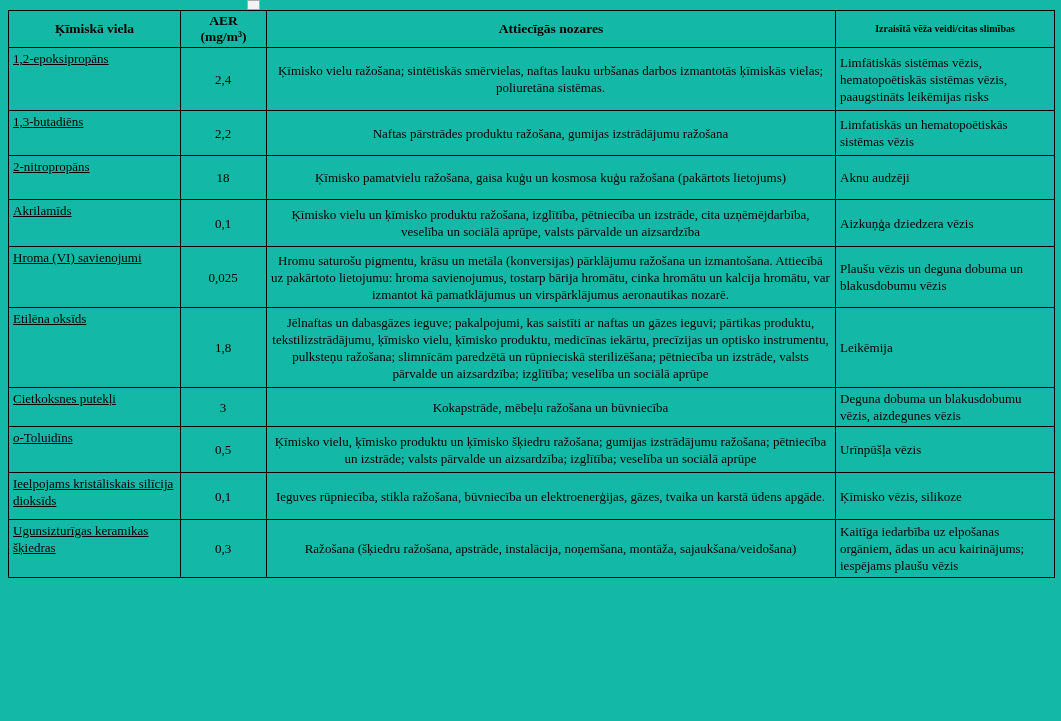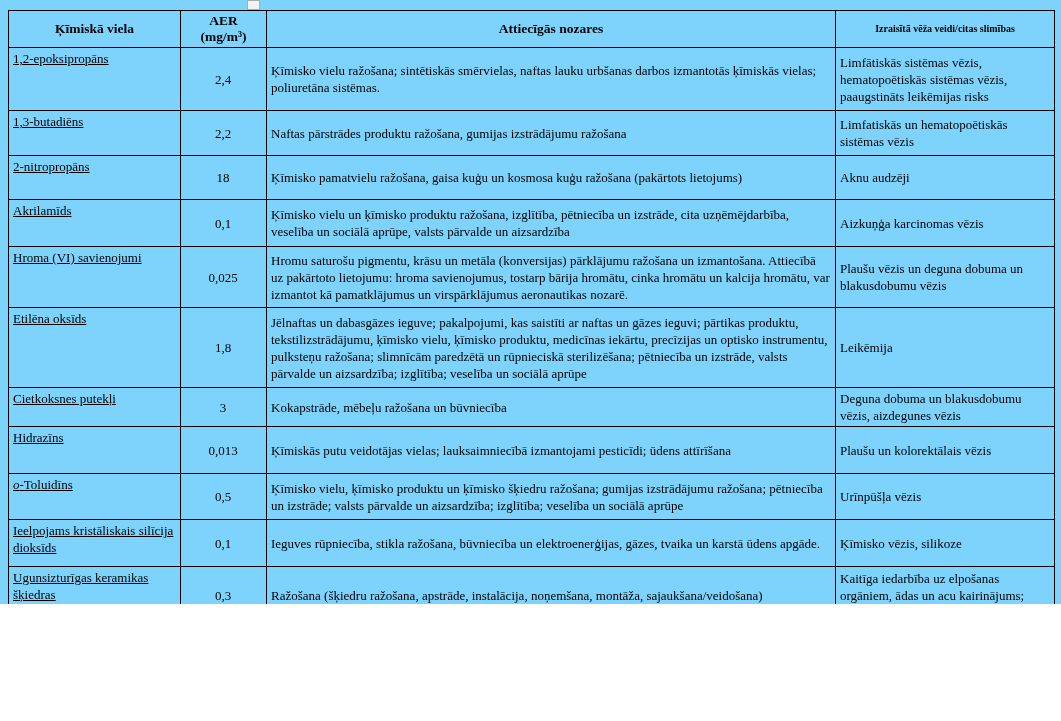--- a/index.html
+++ b/index.html
@@ -3,22 +3,22 @@
 <meta charset="utf-8">
 <style>
   html, body {
     margin: 0;
     padding: 0;
     background: #ffffff;
   }
   .sheet {
     position: relative;
     width: 1061px;
-    height: 604px;
-    background: #7dd3fc;
+    height: 721px;
+    background: #14b8a6;
     font-family: "Liberation Serif", serif;
     color: #000000;
     overflow: hidden;
   }
   .anchor-box {
     position: absolute;
     left: 247px;
     top: 0px;
     width: 11px;
     height: 8px;
@@ -60,20 +60,21 @@
     vertical-align: top;
     padding-top: 4px;
     text-decoration: underline;
   }
   td.c-aer {
     text-align: center;
     vertical-align: middle;
   }
   td.c-ind {
     vertical-align: middle;
+    text-align: center;
   }
   td.c-can {
     vertical-align: middle;
   }
 </style>
 </head>
 <body>
 
 <div class="sheet">
 
@@ -113,45 +114,39 @@
       <tr style="height:44px">
         <td class="c-chem">2-nitropropāns</td>
         <td class="c-aer">18</td>
         <td class="c-ind">Ķīmisko pamatvielu ražošana, gaisa kuģu un kosmosa kuģu ražošana (pakārtots lietojums)</td>
         <td class="c-can">Aknu audzēji</td>
       </tr>
       <tr style="height:47px">
         <td class="c-chem">Akrilamīds</td>
         <td class="c-aer">0,1</td>
         <td class="c-ind">Ķīmisko vielu un ķīmisko produktu ražošana, izglītība, pētniecība un izstrāde, cita uzņēmējdarbība, veselība un sociālā aprūpe, valsts pārvalde un aizsardzība</td>
-        <td class="c-can">Aizkuņģa karcinomas vēzis</td>
+        <td class="c-can">Aizkuņģa dziedzera vēzis</td>
       </tr>
       <tr style="height:61px">
         <td class="c-chem">Hroma (VI) savienojumi</td>
         <td class="c-aer">0,025</td>
         <td class="c-ind">Hromu saturošu pigmentu, krāsu un metāla (konversijas) pārklājumu ražošana un izmantošana. Attiecībā uz pakārtoto lietojumu: hroma savienojumus, tostarp bārija hromātu, cinka hromātu un kalcija hromātu, var izmantot kā pamatklājumus un virspārklājumus aeronautikas nozarē.</td>
         <td class="c-can">Plaušu vēzis un deguna dobuma un blakusdobumu vēzis</td>
       </tr>
       <tr style="height:80px">
         <td class="c-chem">Etilēna oksīds</td>
         <td class="c-aer">1,8</td>
         <td class="c-ind">Jēlnaftas un dabasgāzes ieguve; pakalpojumi, kas saistīti ar naftas un gāzes ieguvi; pārtikas produktu, tekstilizstrādājumu, ķīmisko vielu, ķīmisko produktu, medicīnas iekārtu, precīzijas un optisko instrumentu, pulksteņu ražošana; slimnīcām paredzētā un rūpnieciskā sterilizēšana; pētniecība un izstrāde, valsts pārvalde un aizsardzība; izglītība; veselība un sociālā aprūpe</td>
         <td class="c-can">Leikēmija</td>
       </tr>
       <tr style="height:38px">
         <td class="c-chem">Cietkoksnes putekļi</td>
         <td class="c-aer">3</td>
         <td class="c-ind">Kokapstrāde, mēbeļu ražošana un būvniecība</td>
         <td class="c-can">Deguna dobuma un blakusdobumu vēzis, aizdegunes vēzis</td>
-      </tr>
-      <tr style="height:47px">
-        <td class="c-chem">Hidrazīns</td>
-        <td class="c-aer">0,013</td>
-        <td class="c-ind">Ķīmiskās putu veidotājas vielas; lauksaimniecībā izmantojami pesticīdi; ūdens attīrīšana</td>
-        <td class="c-can">Plaušu un kolorektālais vēzis</td>
       </tr>
       <tr style="height:46px">
         <td class="c-chem"><i>o</i><span>-Toluidīns</span></td>
         <td class="c-aer">0,5</td>
         <td class="c-ind">Ķīmisko vielu, ķīmisko produktu un ķīmisko šķiedru ražošana; gumijas izstrādājumu ražošana; pētniecība un izstrāde; valsts pārvalde un aizsardzība; izglītība; veselība un sociālā aprūpe</td>
         <td class="c-can">Urīnpūšļa vēzis</td>
       </tr>
       <tr style="height:47px">
         <td class="c-chem">Ieelpojams kristāliskais silīcija dioksīds</td>
         <td class="c-aer">0,1</td>

